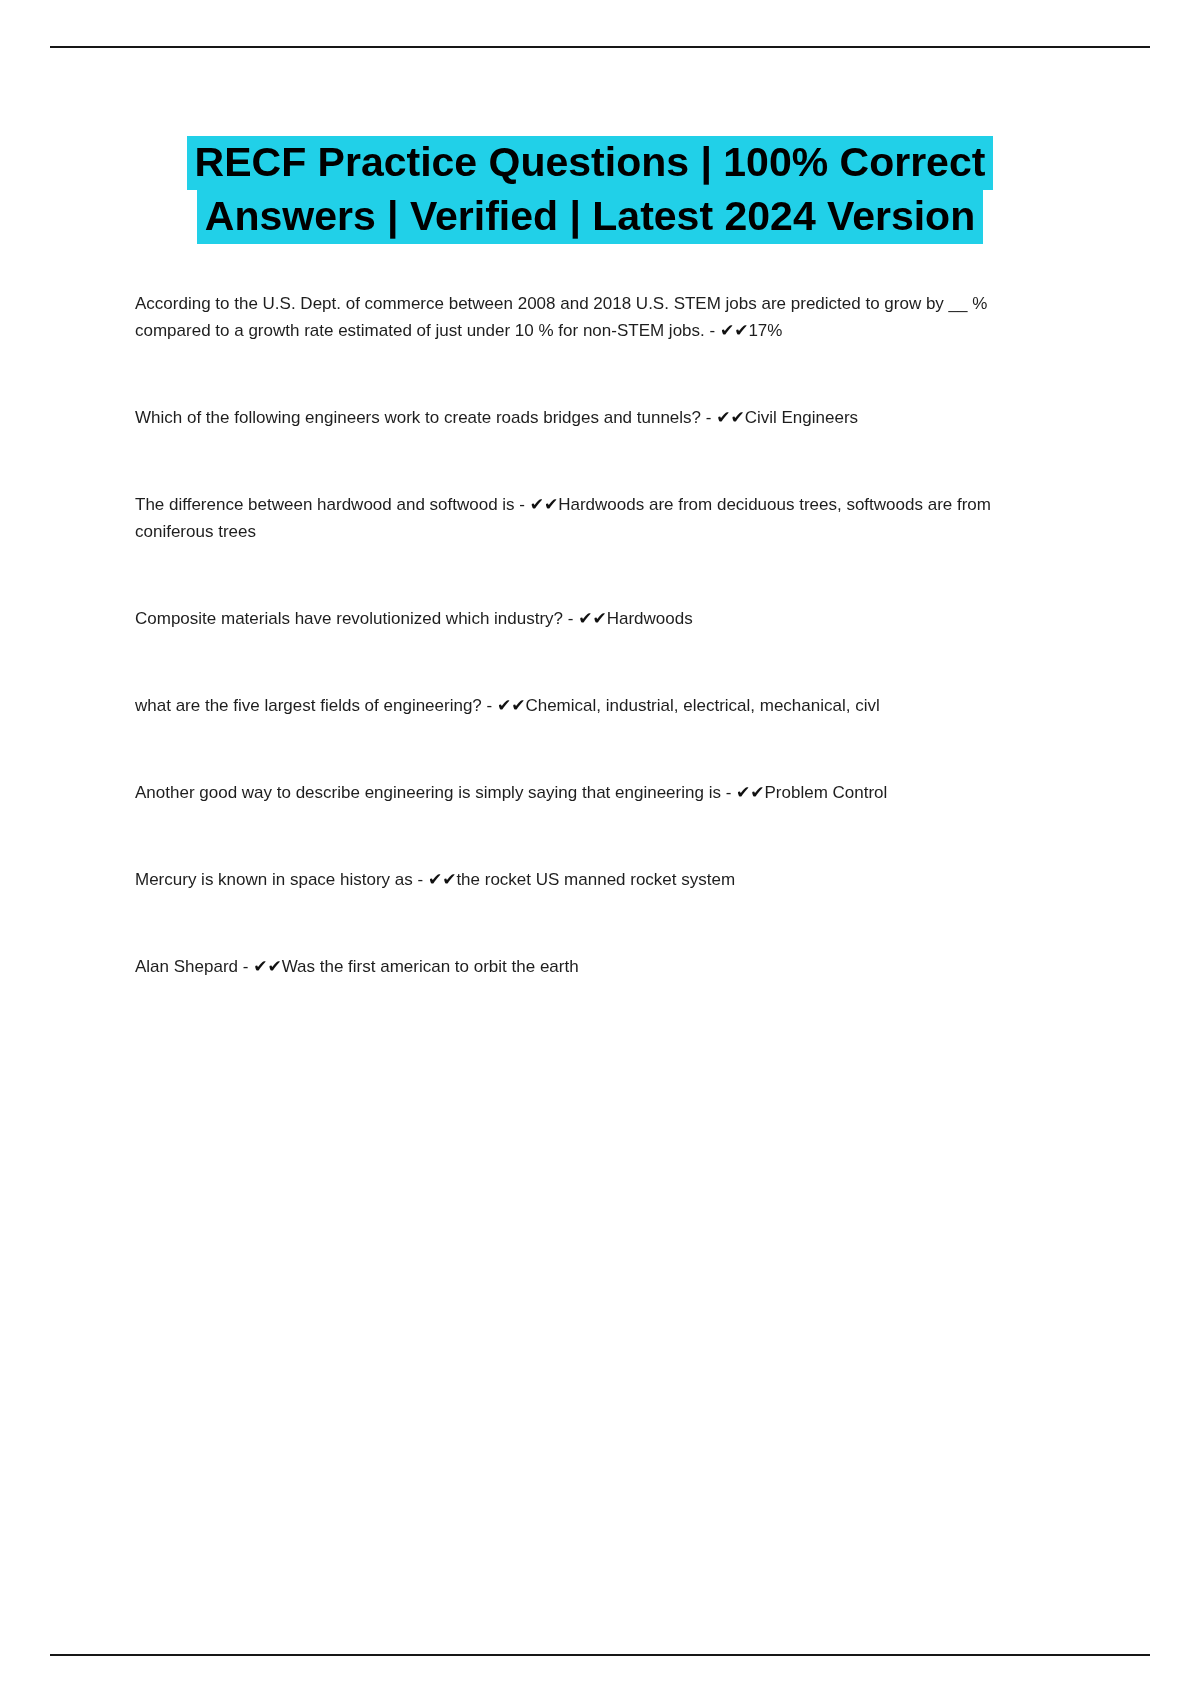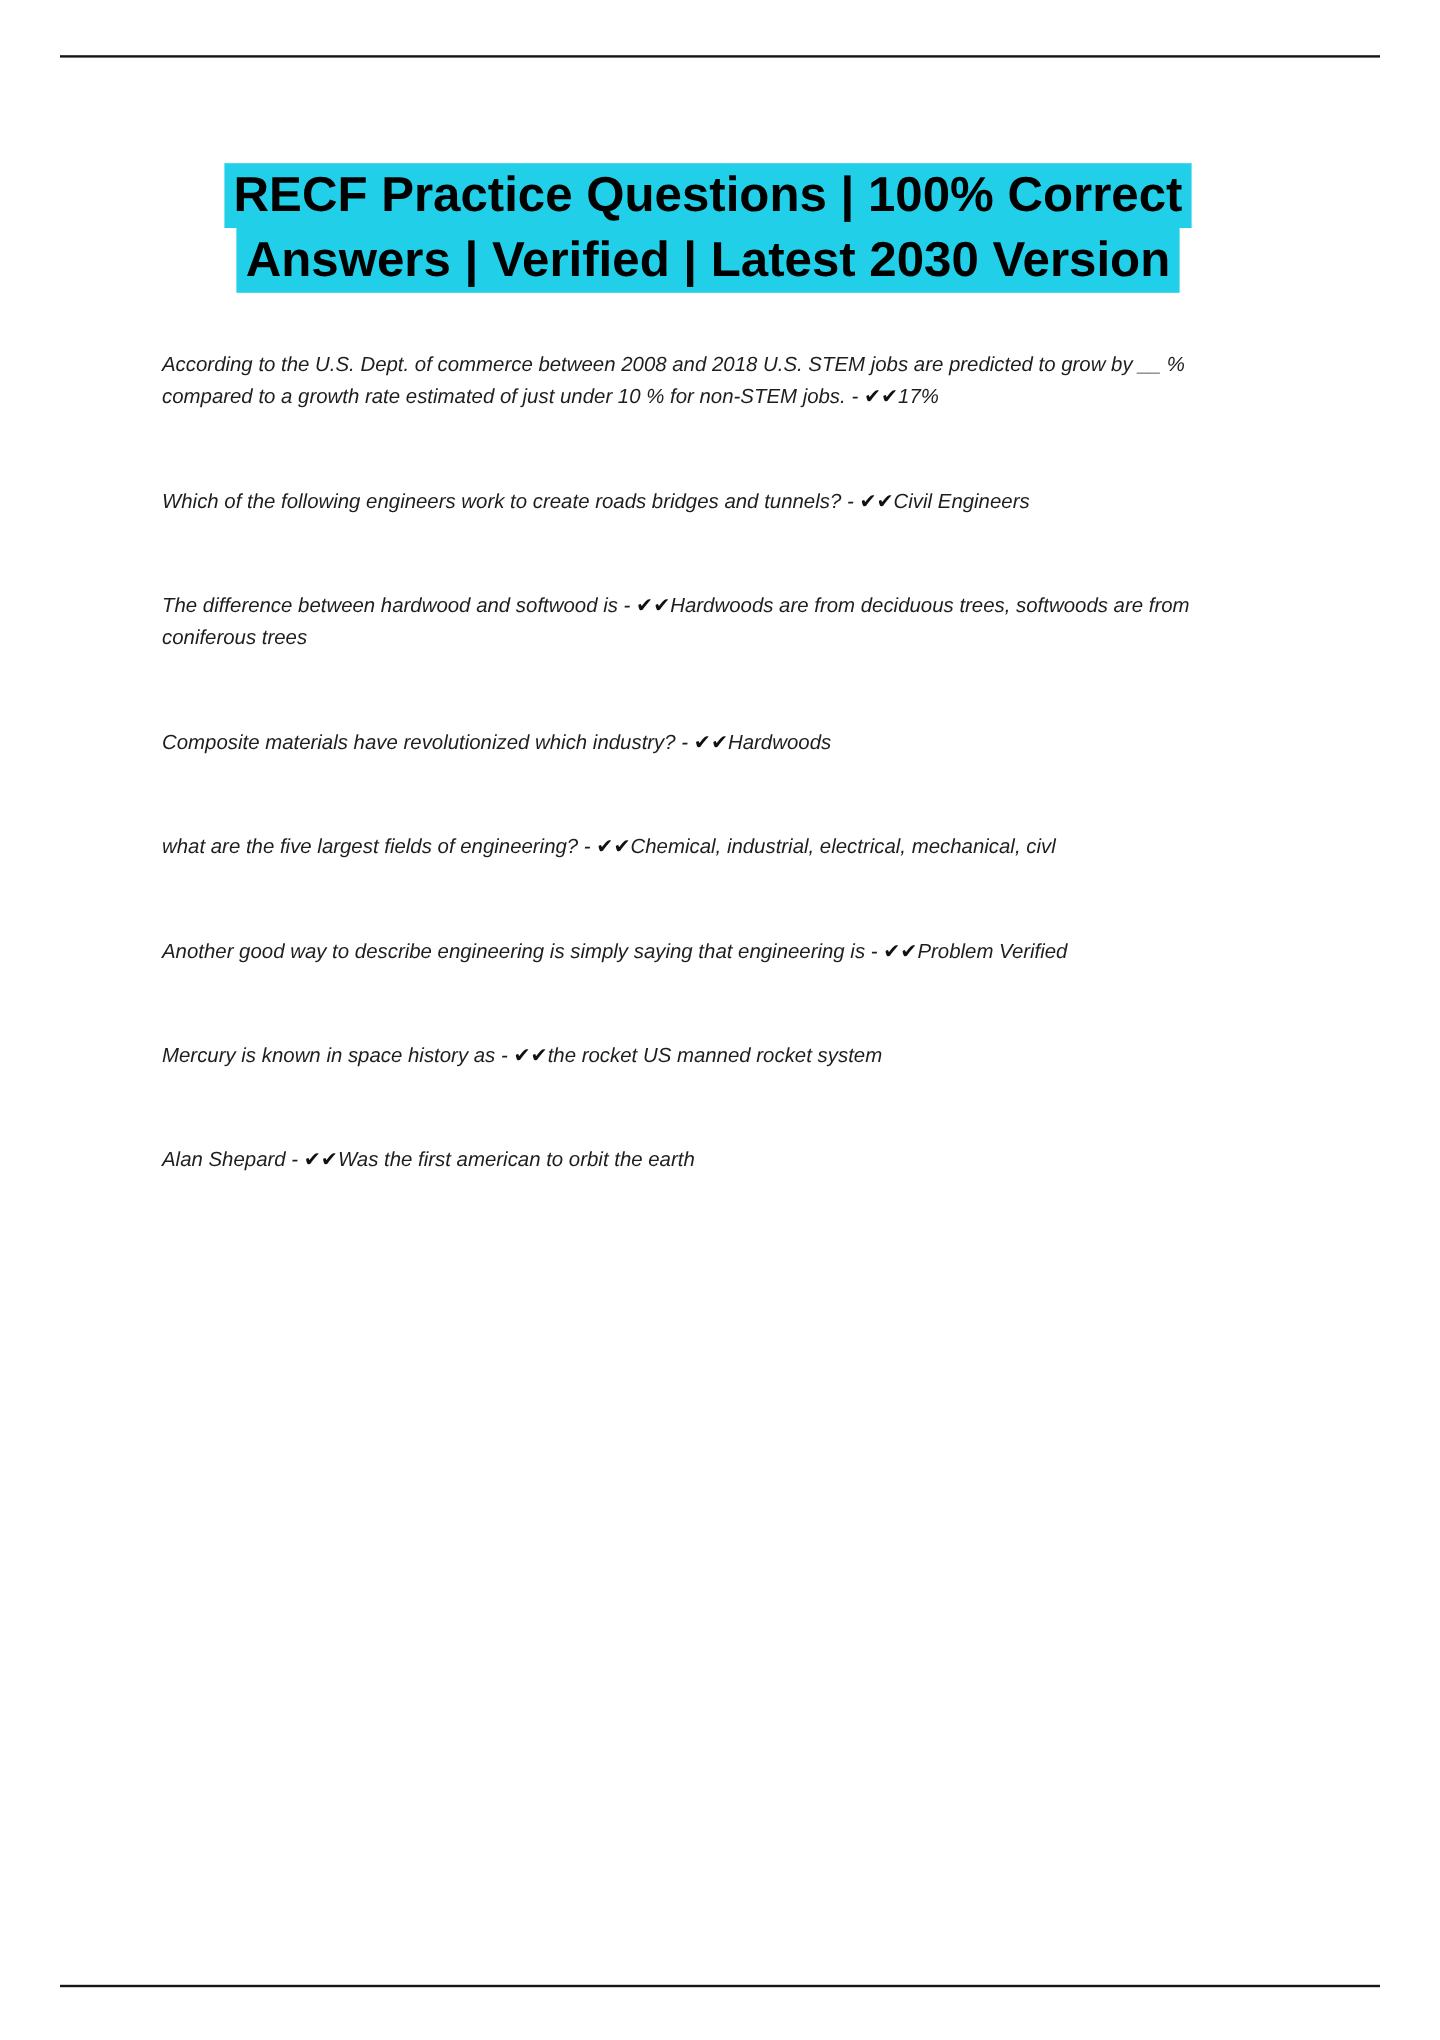--- a/index.html
+++ b/index.html
@@ -37,56 +37,55 @@
     color: #000000;
   }
   .title .hl {
     background: var(--highlight, #21d0e8);
     padding: 0 8px 2px 8px;
     display: inline-block;
   }
 
   .items {
     padding: 0 200px 0 135px;
-    font-style: italic;
   }
   .qa {
     margin: 0 0 60px 0;
     font-size: 17px;
     line-height: 27px;
     color: #1e1e1e;
   }
   .checks {
     font-weight: 700;
     color: #111111;
   }
 </style>
 </head>
 <body>
 
 <div class="page">
 
   <div class="rule top"></div>
 
-  <h1 class="title"><span class="hl">RECF Practice Questions | 100% Correct</span><br><span class="hl">Answers | Verified | Latest 2030 Version</span></h1>
+  <h1 class="title"><span class="hl">RECF Practice Questions | 100% Correct</span><br><span class="hl">Answers | Verified | Latest 2024 Version</span></h1>
 
   <div class="items">
 
     <p class="qa"><span>According to the U.S. Dept. of commerce between 2008 and 2018 U.S. STEM jobs are predicted to grow by __ % compared to a growth rate estimated of just under 10 % for non-STEM jobs.</span><span> - </span><span class="checks">✔✔</span><span>17%</span></p>
 
     <p class="qa"><span>Which of the following engineers work to create roads bridges and tunnels?</span><span> - </span><span class="checks">✔✔</span><span>Civil Engineers</span></p>
 
     <p class="qa"><span>The difference between hardwood and softwood is</span><span> - </span><span class="checks">✔✔</span><span>Hardwoods are from deciduous trees, softwoods are from coniferous trees</span></p>
 
 
     <p class="qa"><span>Composite materials have revolutionized which industry?</span><span> - </span><span class="checks">✔✔</span><span>Hardwoods</span></p>
 
     <p class="qa"><span>what are the five largest fields of engineering?</span><span> - </span><span class="checks">✔✔</span><span>Chemical, industrial, electrical, mechanical, civl</span></p>
 
-    <p class="qa"><span>Another good way to describe engineering is simply saying that engineering is</span><span> - </span><span class="checks">✔✔</span><span>Problem Verified</span></p>
+    <p class="qa"><span>Another good way to describe engineering is simply saying that engineering is</span><span> - </span><span class="checks">✔✔</span><span>Problem Control</span></p>
 
 
     <p class="qa"><span>Mercury is known in space history as</span><span> - </span><span class="checks">✔✔</span><span>the rocket US manned rocket system</span></p>
 
 
     <p class="qa"><span>Alan Shepard</span><span> - </span><span class="checks">✔✔</span><span>Was the first american to orbit the earth</span></p>
 
   </div>
 
   <div class="rule bottom"></div>

